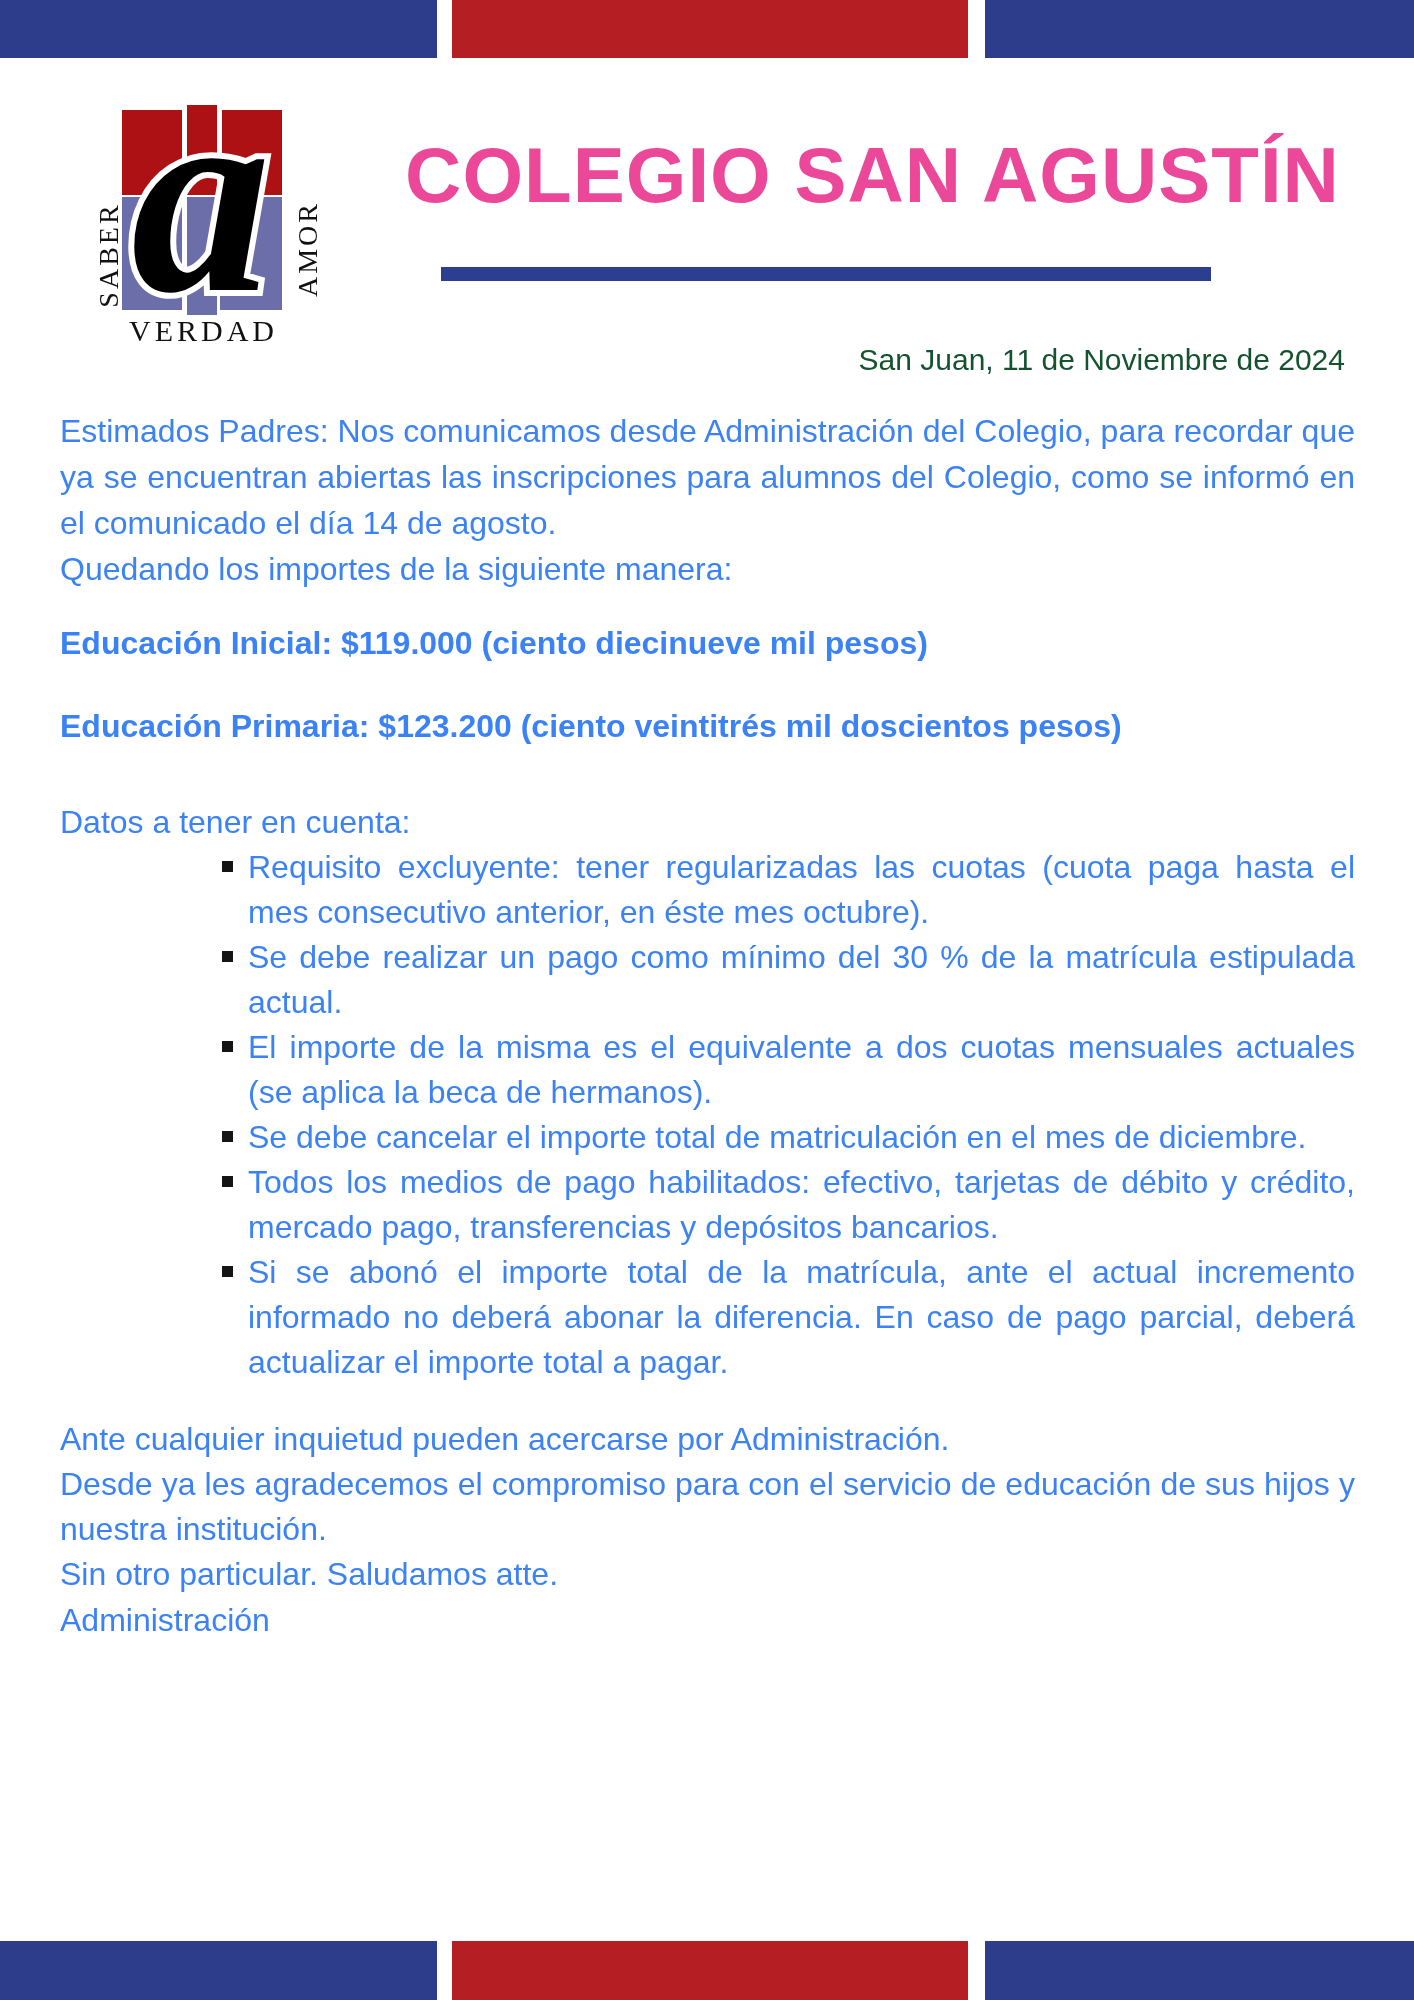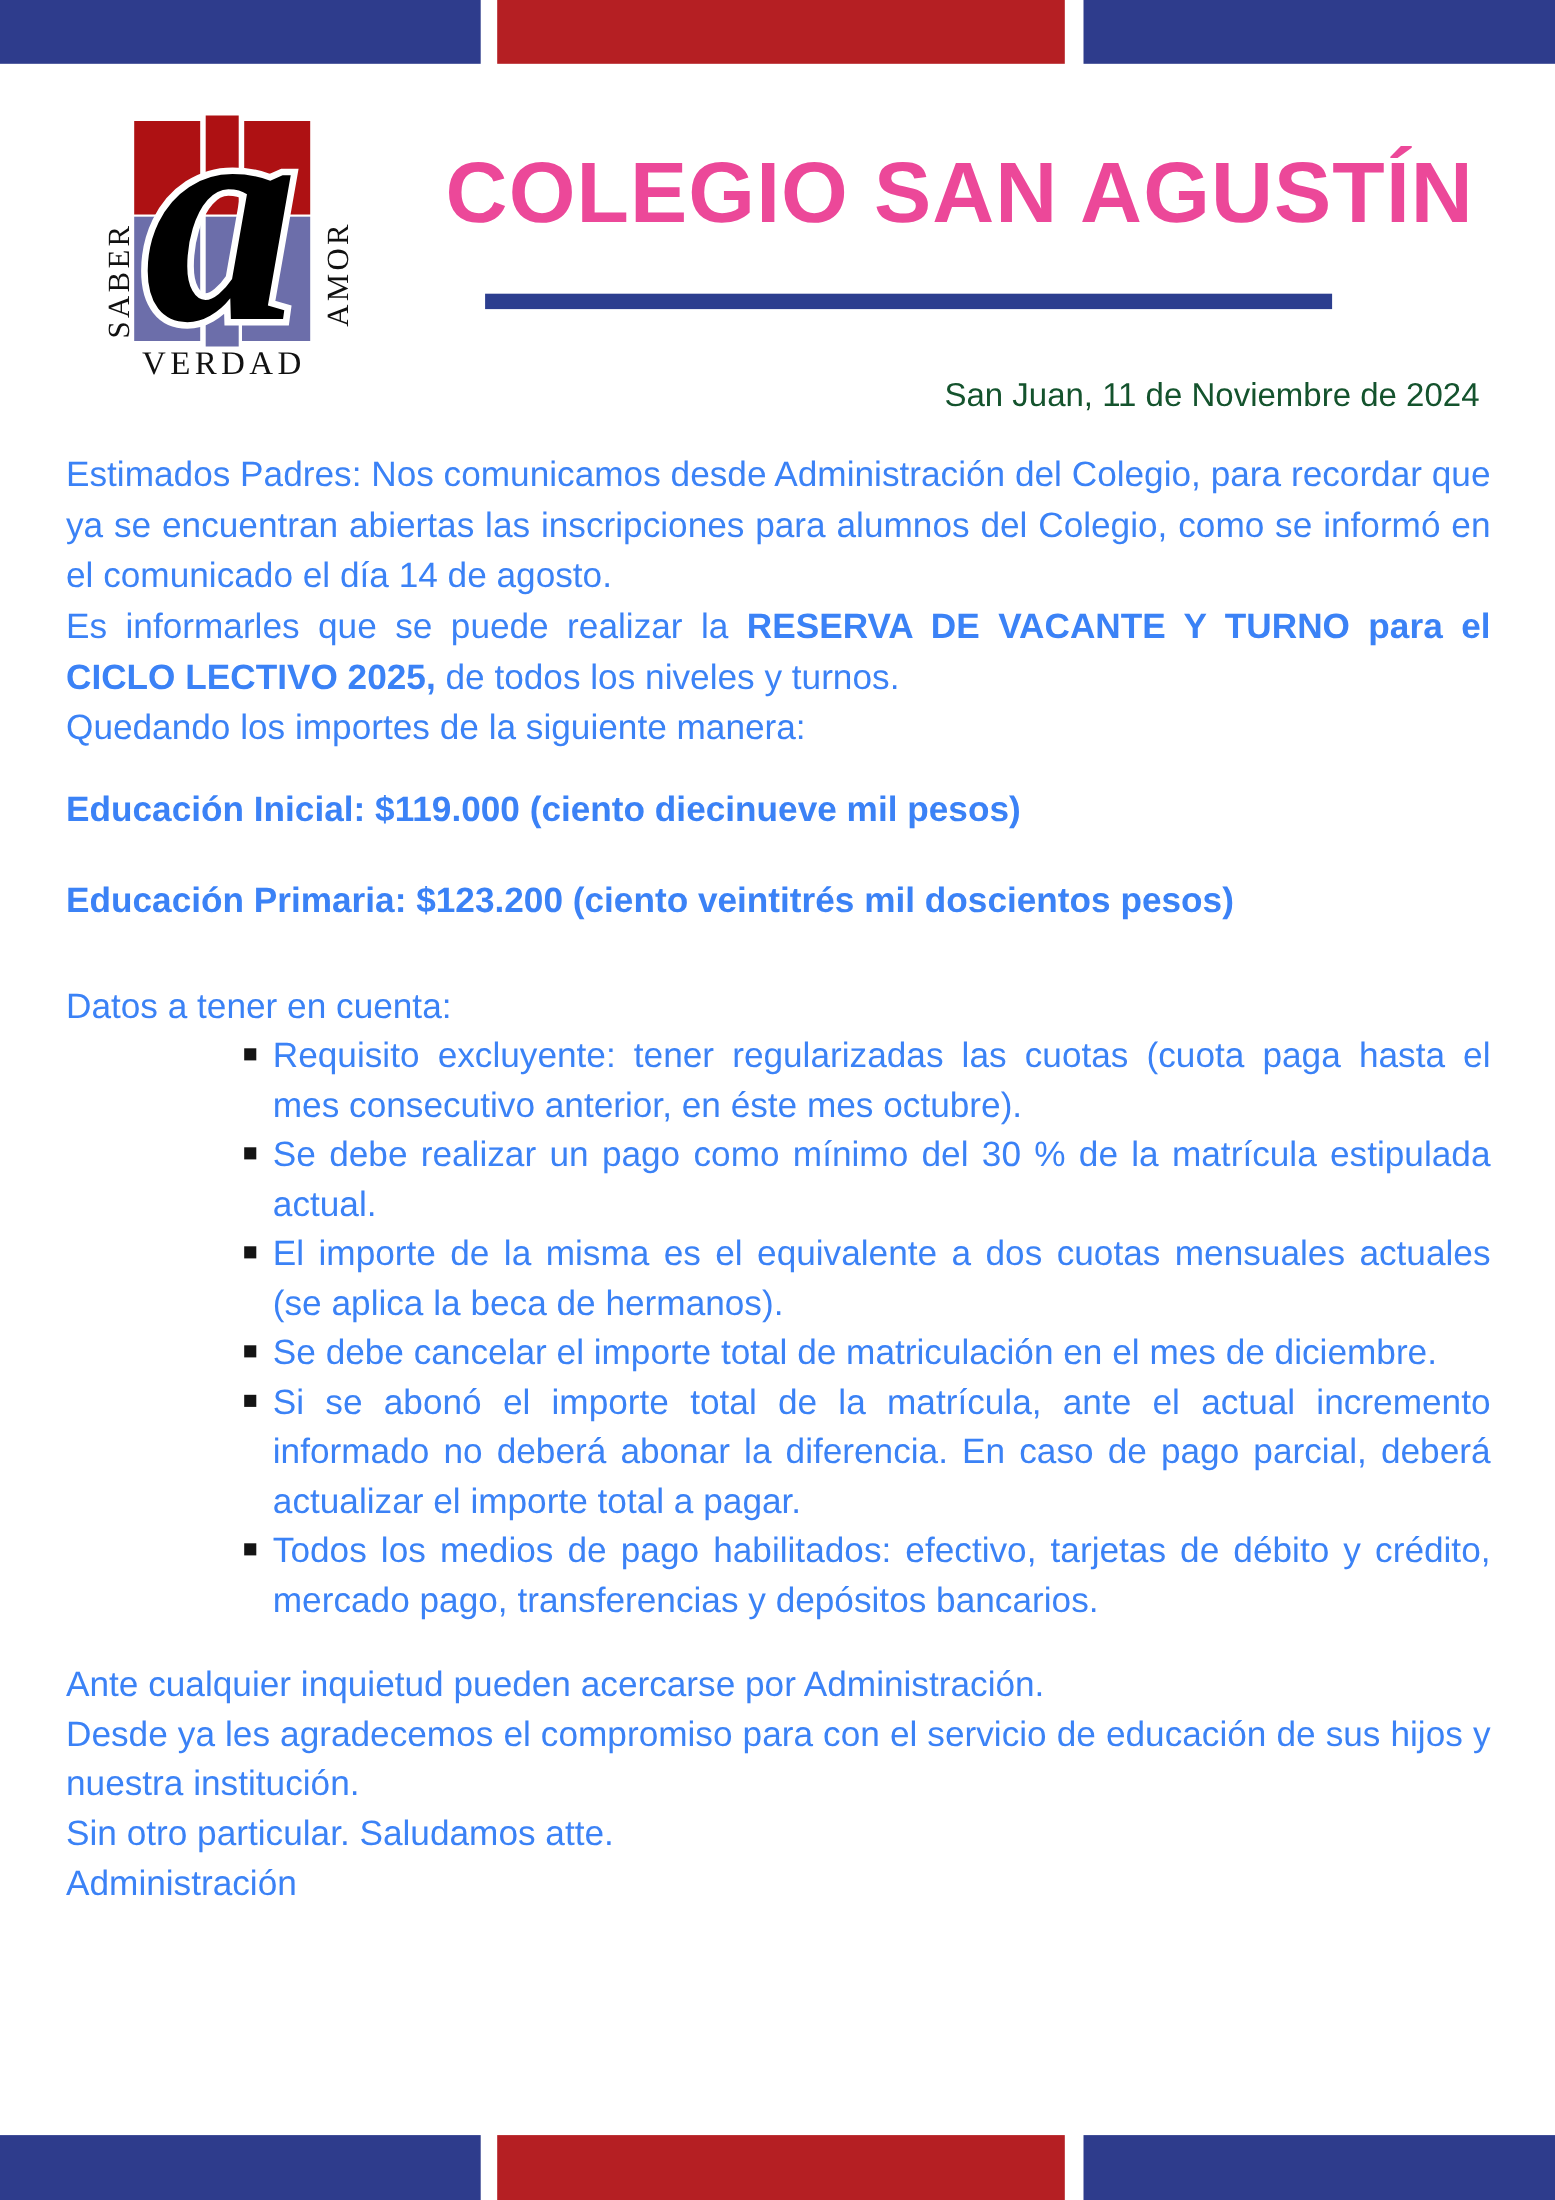--- a/index.html
+++ b/index.html
@@ -102,34 +102,33 @@
     <div class="logo-word word-verdad">VERDAD</div>
   </div>
 
   <div class="title">COLEGIO SAN AGUSTÍN</div>
   <div class="title-underline"></div>
 
   <div class="date-line">San Juan, 11 de Noviembre de 2024</div>
 
   <div class="content">
     <p>Estimados Padres: Nos comunicamos desde Administración del Colegio, para recordar que ya se encuentran abiertas las inscripciones para alumnos del Colegio, como se informó en el comunicado el día 14 de agosto.</p>
-    <p><span>Es informarles que se puede realizar la </span><strong>RESERVA DE VACANTE Y TURNO para el CICLO LECTIVO 2025,</strong><span> de todos los niveles y turnos.</span></p>
     <p>Quedando los importes de la siguiente manera:</p>
 
     <p class="price">Educación Inicial: $119.000 (ciento diecinueve mil pesos)</p>
     <p class="price second">Educación Primaria: $123.200 (ciento veintitrés mil doscientos pesos)</p>
 
     <p class="datos">Datos a tener en cuenta:</p>
     <ul class="datos-list">
       <li><span class="bullet-sq"></span><span>Requisito excluyente: tener regularizadas las cuotas (cuota paga hasta el mes consecutivo anterior, en éste mes octubre).</span></li>
       <li><span class="bullet-sq"></span><span>Se debe realizar un pago como mínimo del 30 % de la matrícula estipulada actual.</span></li>
       <li><span class="bullet-sq"></span><span>El importe de la misma es el equivalente a dos cuotas mensuales actuales (se aplica la beca de hermanos).</span></li>
       <li><span class="bullet-sq"></span><span>Se debe cancelar el importe total de matriculación en el mes de diciembre.</span></li>
+      <li><span class="bullet-sq"></span><span>Todos los medios de pago habilitados: efectivo, tarjetas de débito y crédito, mercado pago, transferencias y depósitos bancarios.</span></li>
       <li><span class="bullet-sq"></span><span>Si se abonó el importe total de la matrícula, ante el actual incremento informado no deberá abonar la diferencia. En caso de pago parcial, deberá actualizar el importe total a pagar.</span></li>
-      <li><span class="bullet-sq"></span><span>Todos los medios de pago habilitados: efectivo, tarjetas de débito y crédito, mercado pago, transferencias y depósitos bancarios.</span></li>
     </ul>
 
     <div class="closing-block">
       <p class="closing">Ante cualquier inquietud pueden acercarse por Administración.</p>
       <p class="closing-just">Desde ya les agradecemos el compromiso para con el servicio de educación de sus hijos y nuestra institución.</p>
       <p class="closing">Sin otro particular. Saludamos atte.</p>
       <p class="signature">Administración</p>
     </div>
   </div>
 

